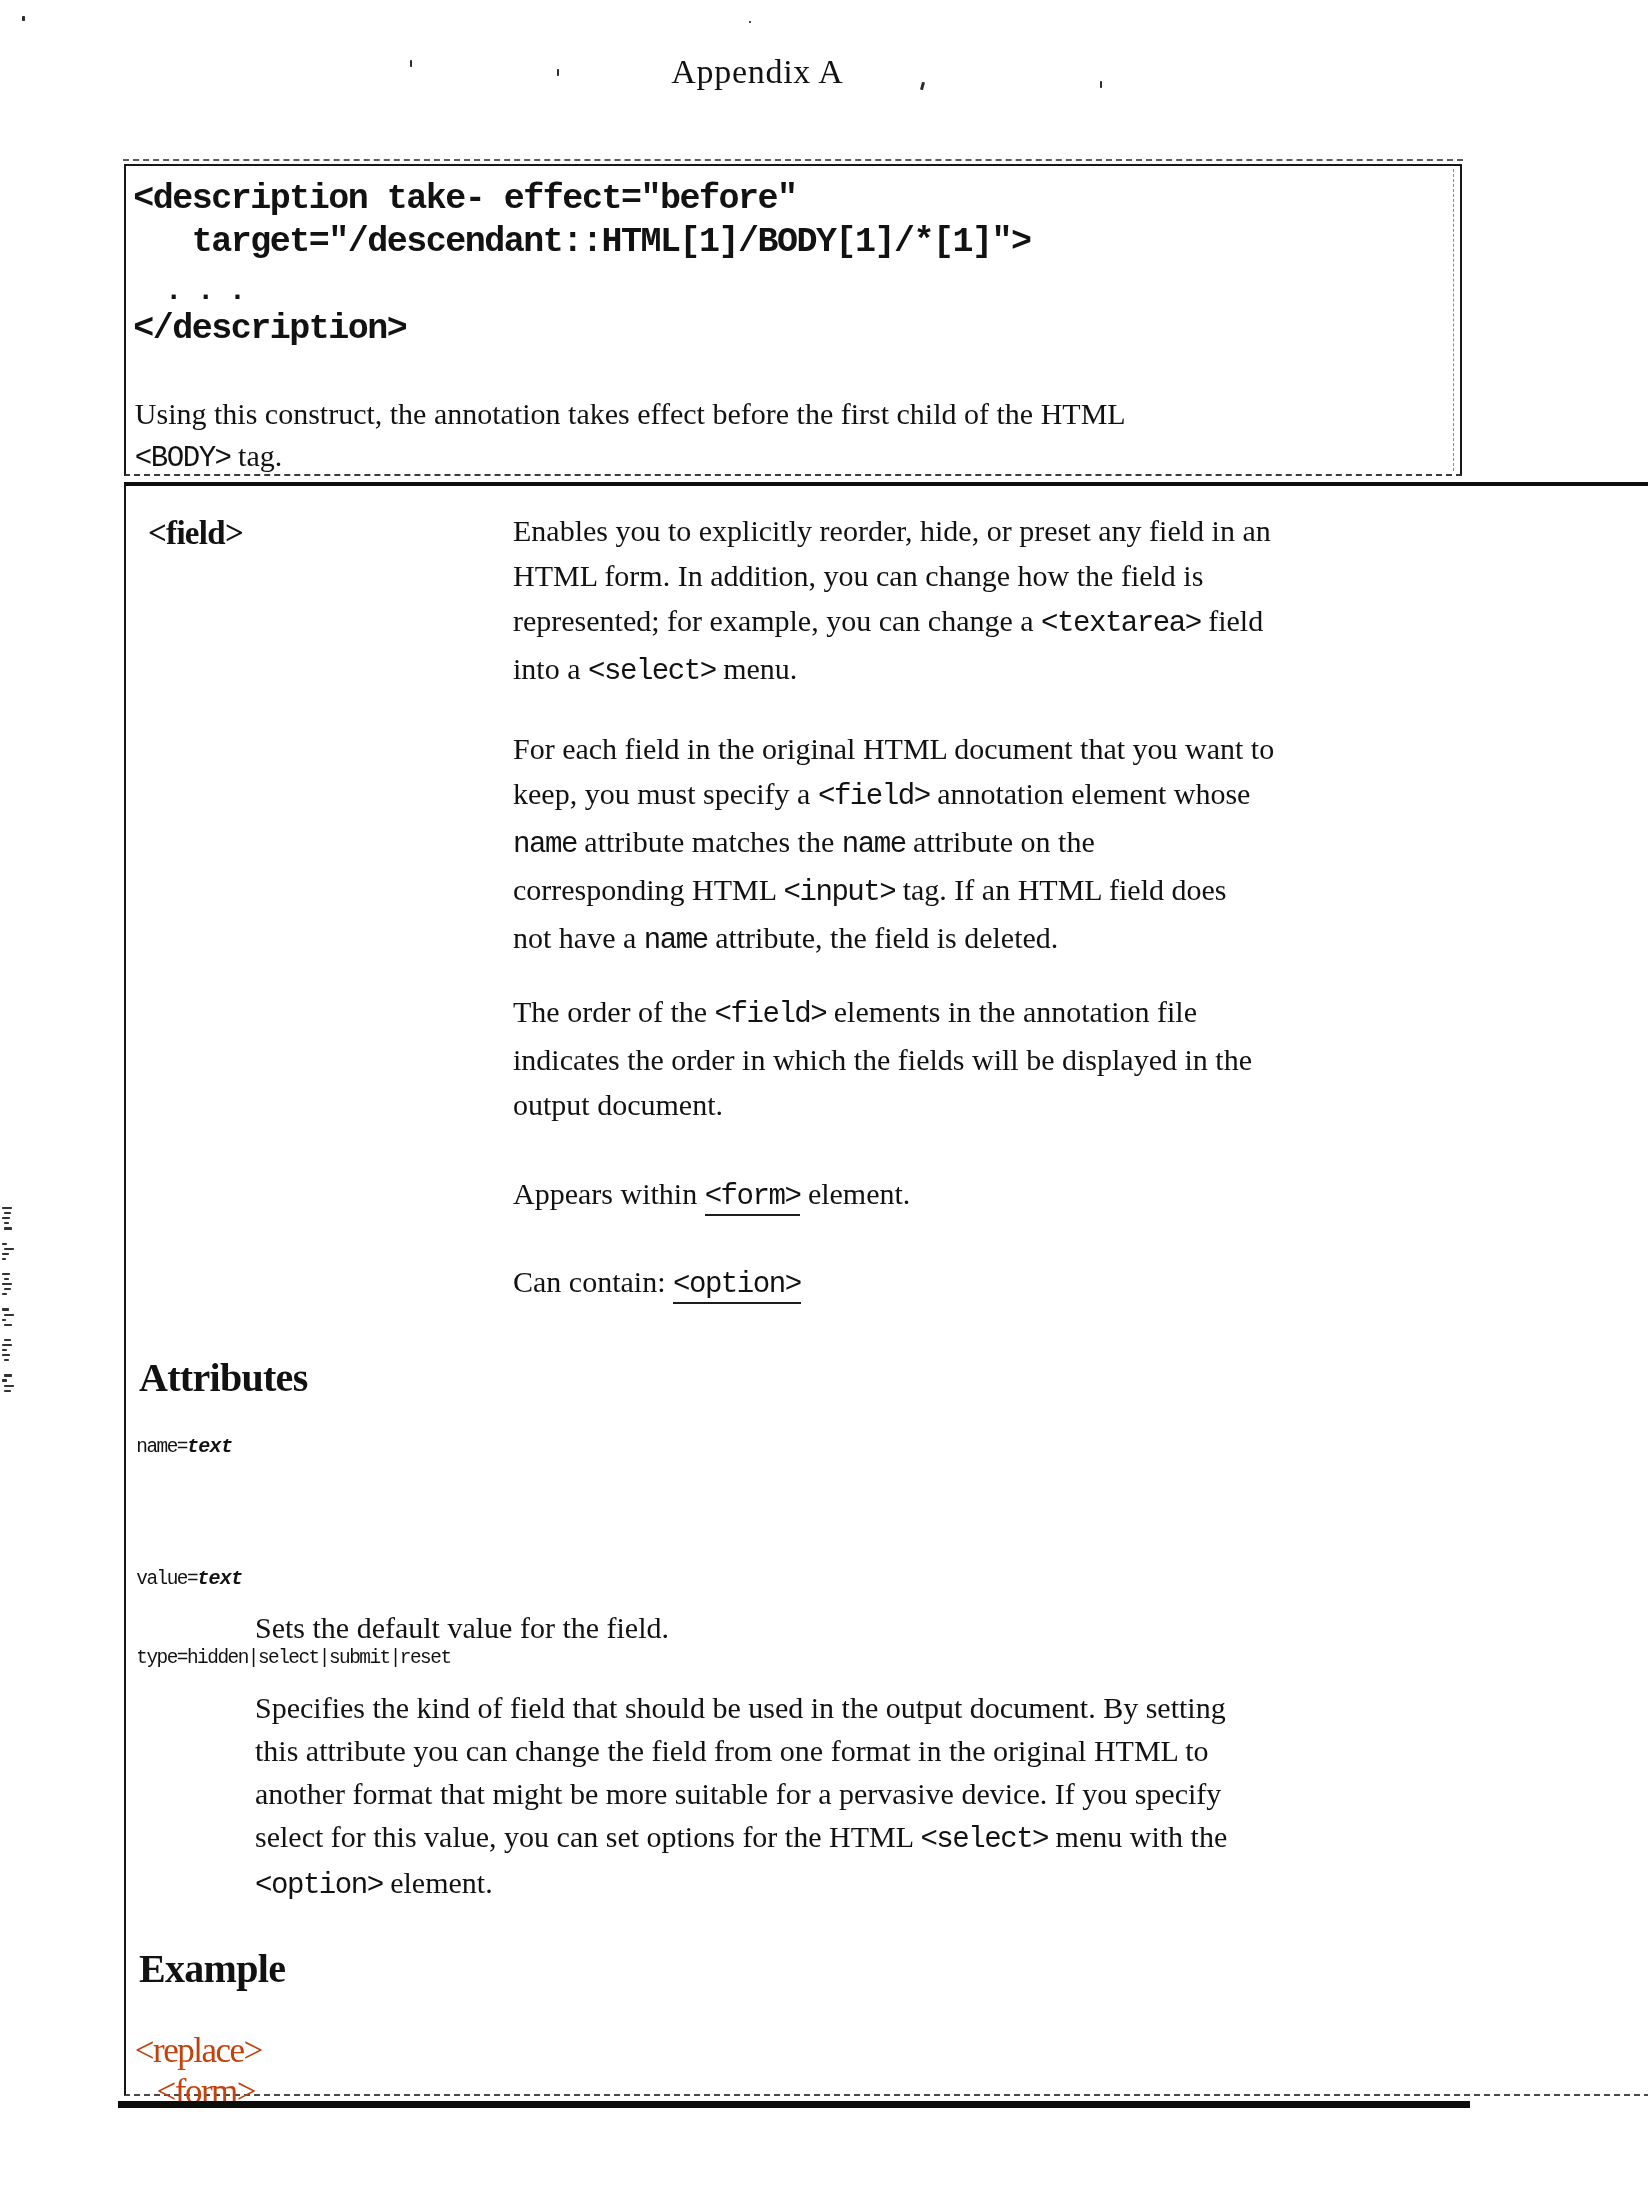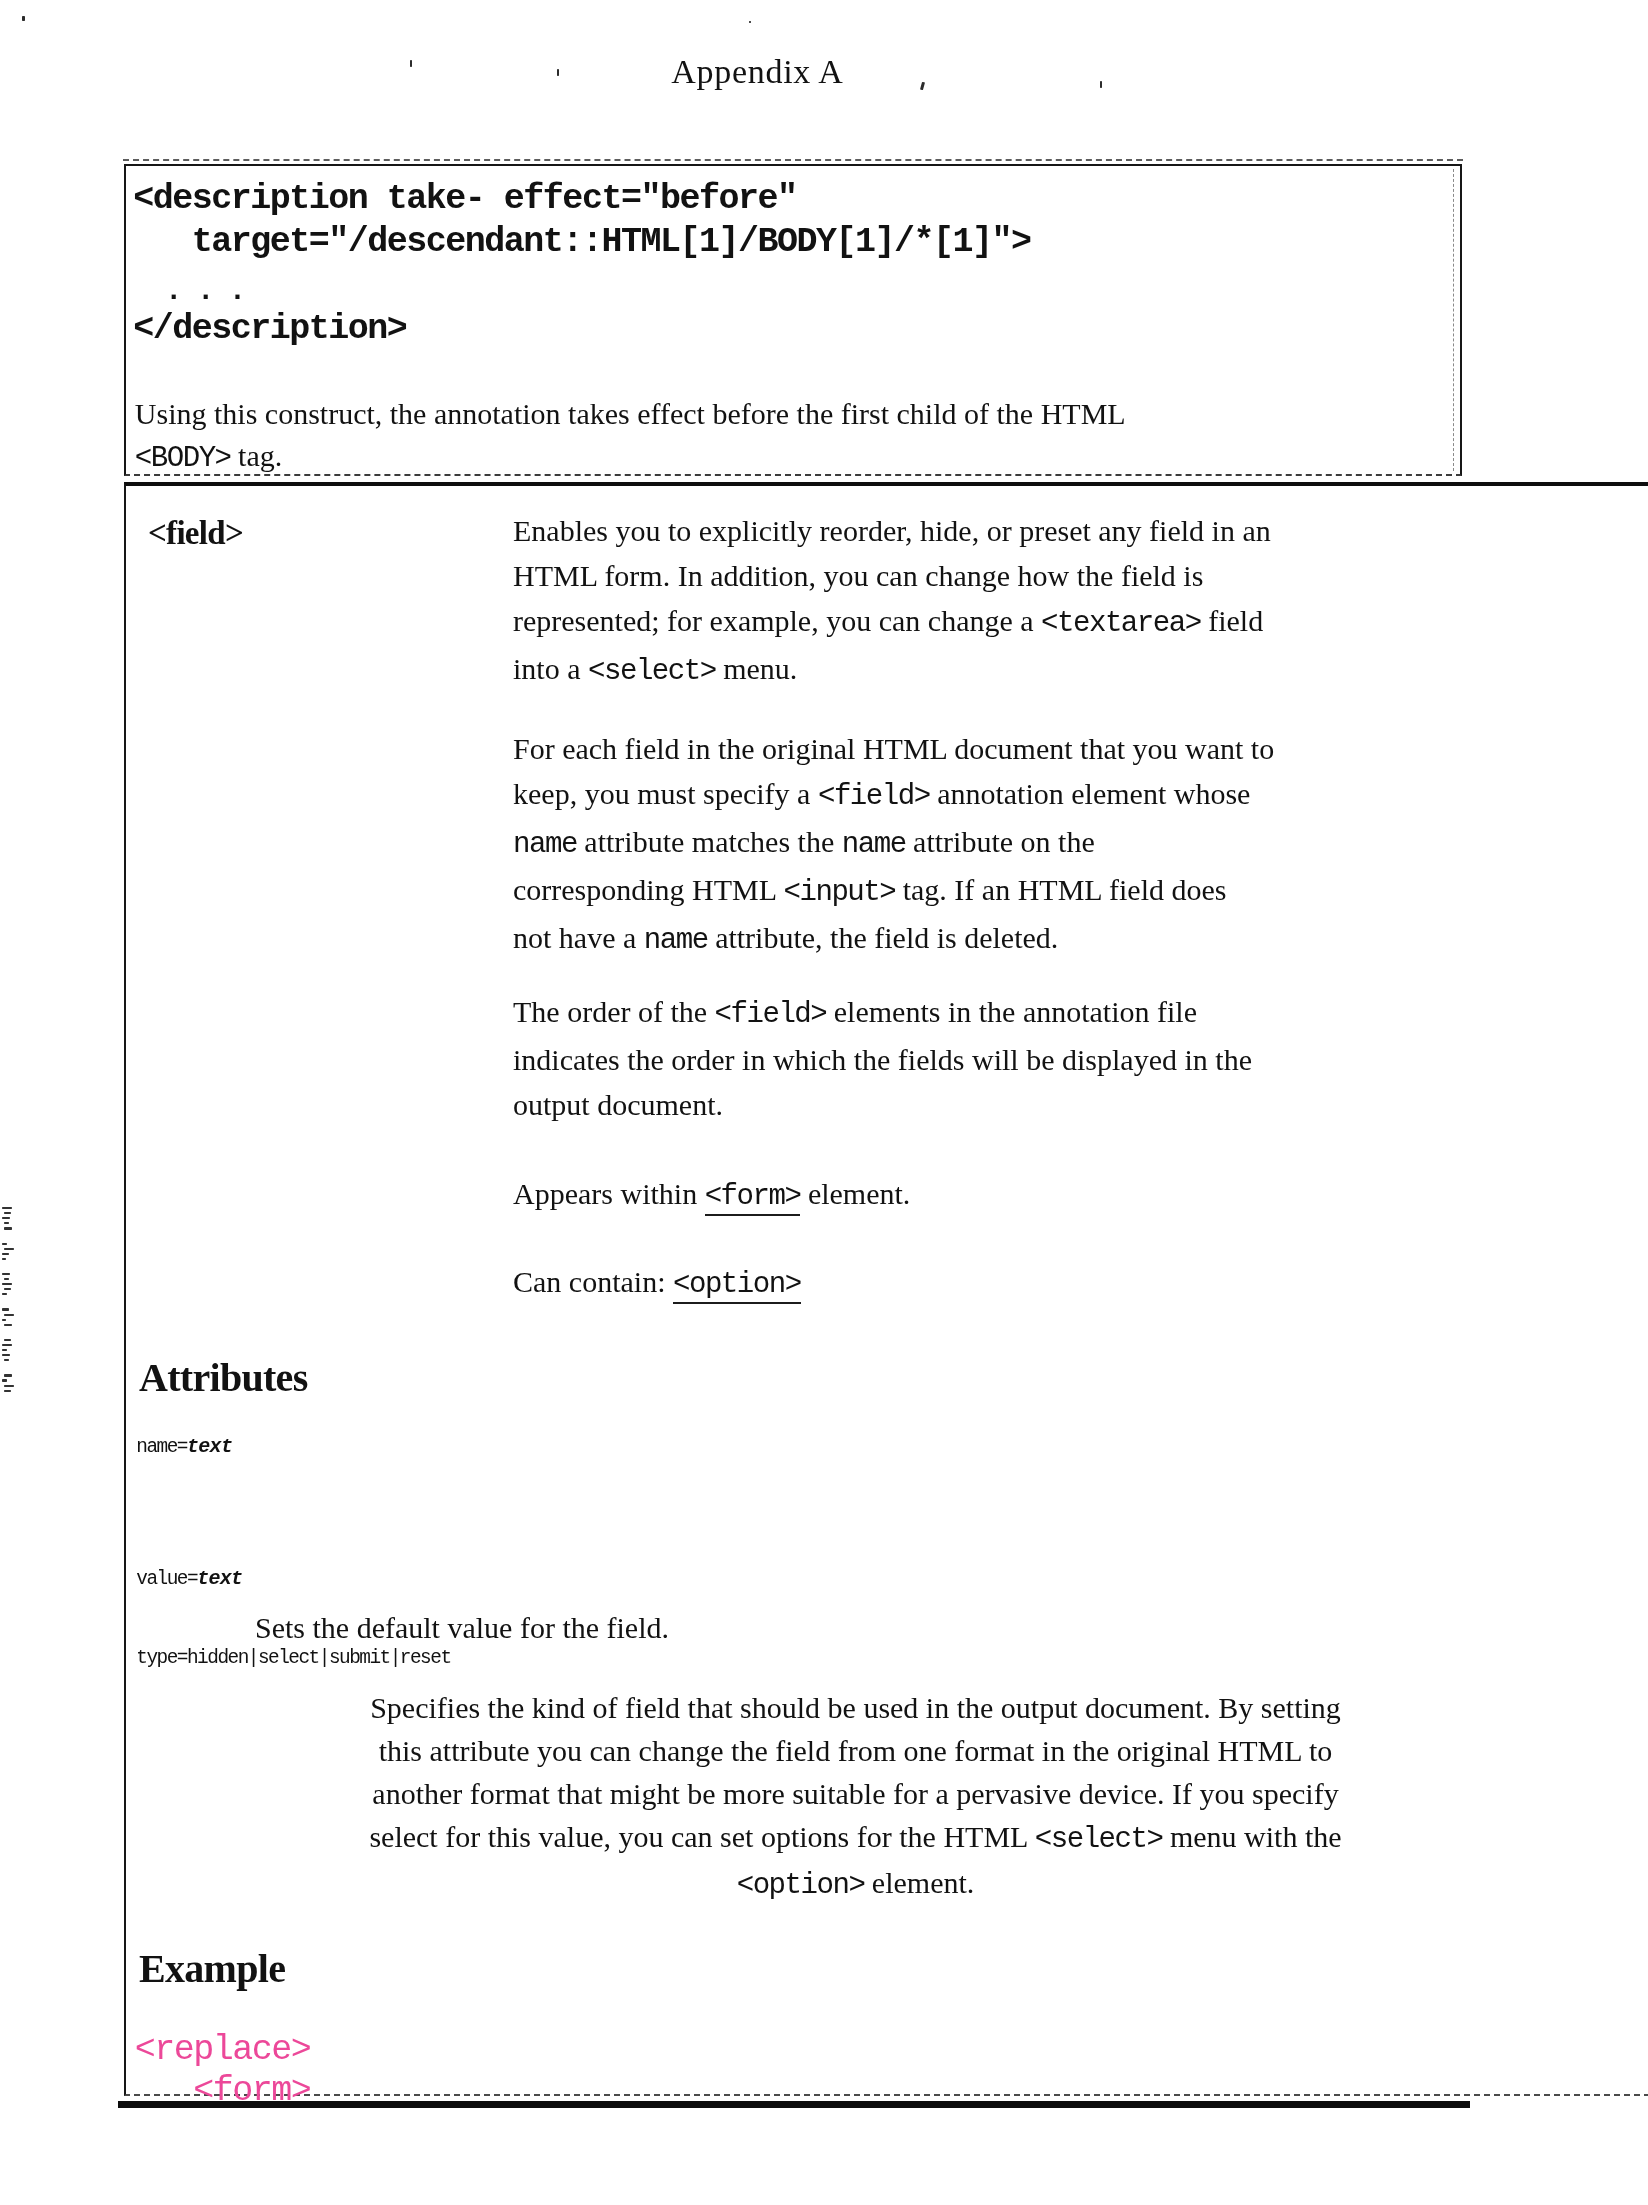--- a/index.html
+++ b/index.html
@@ -78,26 +78,26 @@
   .attr-term{
     position:absolute;left:10.3px;white-space:pre;
     font-family:"Liberation Mono","DejaVu Sans Mono",monospace;
     font-size:20px;line-height:1;letter-spacing:-1.5px;
   }
   .at-0{top:951px;} .at-1{top:1083px;} .at-2{top:1162px;}
   .attr-desc{
     position:absolute;left:129px;width:1201px;
     font-size:30px;line-height:45px;
   }
-  .ad-0{top:981px;} .ad-1{top:1119px;} .ad-2{top:1200px;line-height:43px;text-align:center;}
+  .ad-0{top:981px;} .ad-1{top:1119px;} .ad-2{top:1200px;line-height:43px;}
   .example-code{
     position:absolute;left:8.8px;top:1544px;white-space:pre;
-    font-family:Liberation Mono, monospace;
+    font-family:Liberation Serif, serif;
     font-size:35px;line-height:41px;letter-spacing:-1.5px;
-    color:#ec4899;
+    color:#c2410c;
   }
   
   .seg-r{font-family:"Liberation Serif",serif;}
   .seg-c{
     font-family:"Liberation Mono","DejaVu Sans Mono",monospace;
     font-size:0.97em;letter-spacing:-1.5px;
   }
   .seg-u{
     font-family:"Liberation Mono","DejaVu Sans Mono",monospace;
     font-size:0.97em;letter-spacing:-1.5px;

